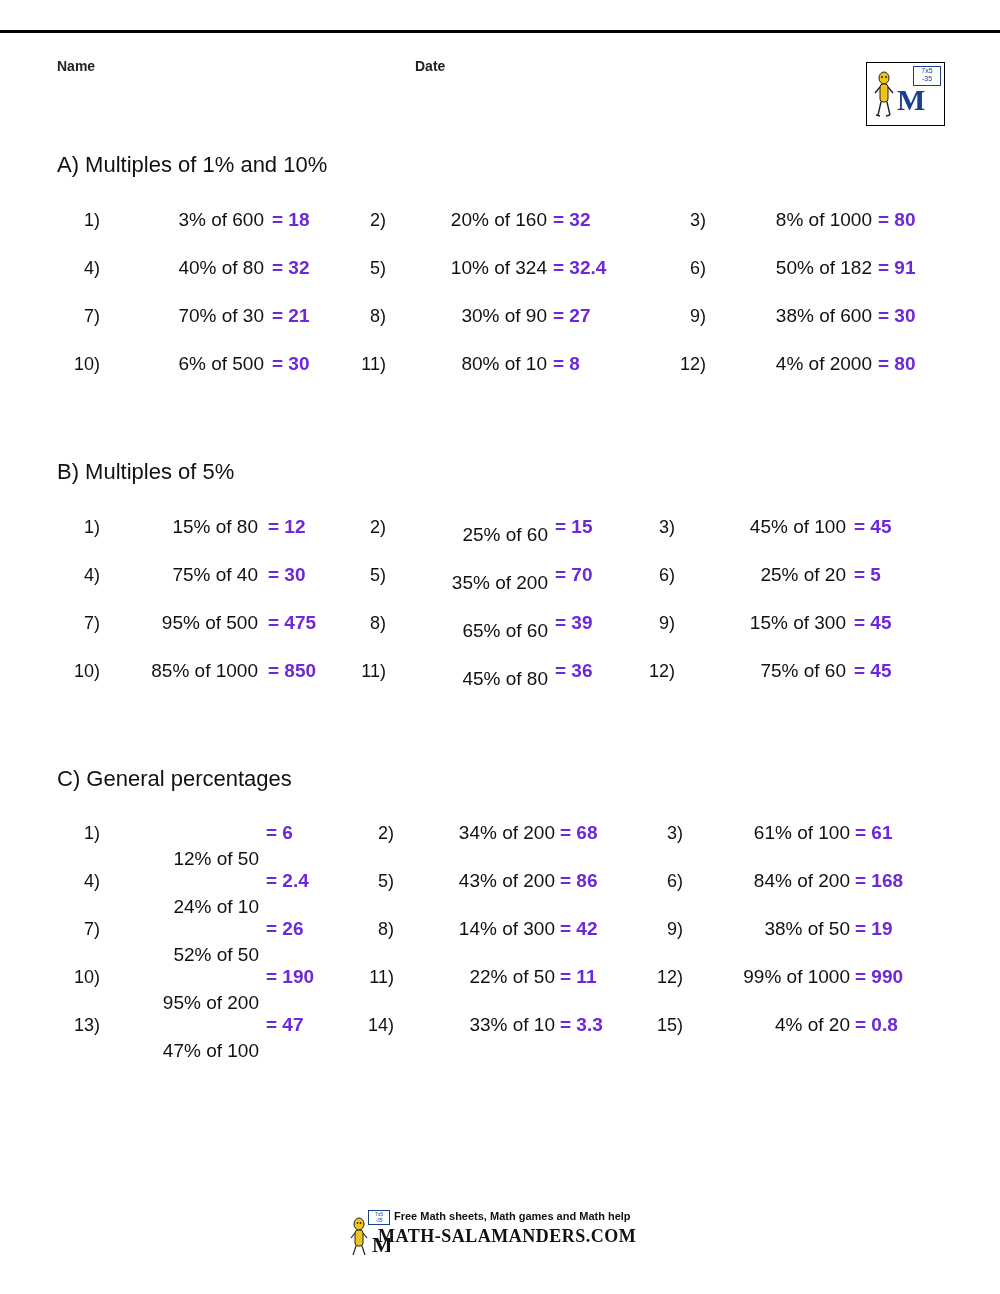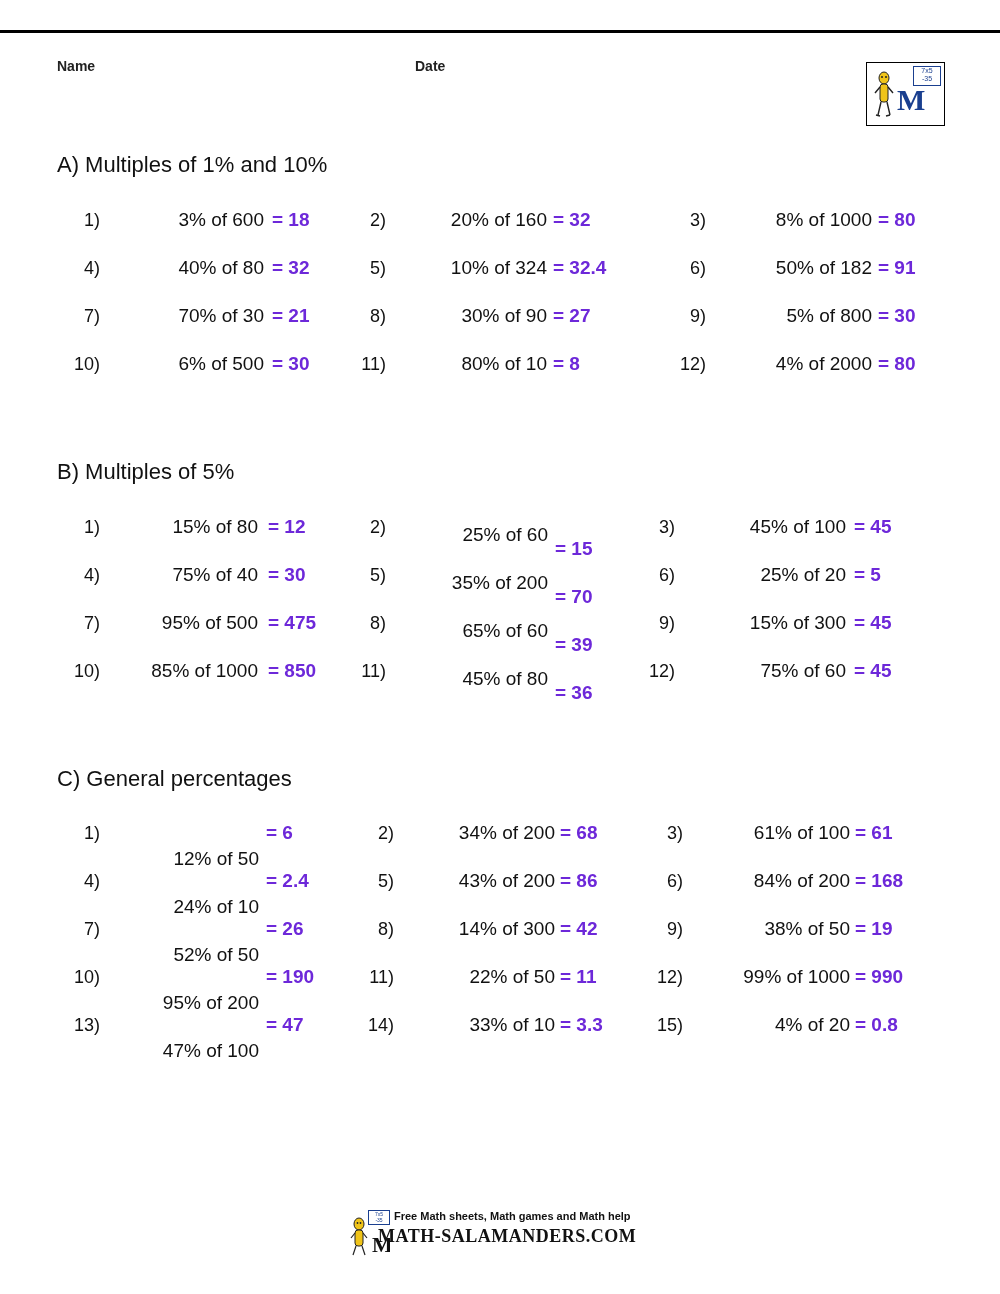--- a/index.html
+++ b/index.html
@@ -147,21 +147,21 @@
   .c2-ans  { left: 553px; width: 80px; }
   .c3-num  { left: 666px; width: 40px; }
   .c3-expr { left: 712px; width: 160px; }
   .c3-ans  { left: 878px; width: 90px; }
 
   
   .b .c1-expr { left: 96px; width: 162px; }
   .b .c1-ans  { left: 268px; width: 80px; }
   .b .c2-num  { left: 352px; width: 34px; }
   .b .c2-expr { left: 398px; width: 150px; margin-top: 8px; }
-  .b .c2-ans  { left: 555px; width: 80px; margin-top: 22px; }
+  .b .c2-ans  { left: 555px; width: 80px; }
   .b .c3-num  { left: 641px; width: 34px; }
   .b .c3-expr { left: 686px; width: 160px; }
   .b .c3-ans  { left: 854px; width: 95px; }
 
   .c .c1-num  { left: 52px; width: 48px; }
   .c .c1-expr { left: 104px; width: 155px; margin-top: 26px; }
   .c .c1-ans  { left: 266px; width: 80px; }
   .c .c2-num  { left: 352px; width: 42px; }
   .c .c2-expr { left: 400px; width: 155px; }
   .c .c2-ans  { left: 560px; width: 80px; }
@@ -278,21 +278,21 @@
   </div>
 
   <div class="qrow a" style="top:302px;">
     <span class="cell num c1-num">7)</span>
     <span class="cell expr c1-expr">70% of 30</span>
     <span class="cell ans c1-ans">= 21</span>
     <span class="cell num c2-num">8)</span>
     <span class="cell expr c2-expr">30% of 90</span>
     <span class="cell ans c2-ans">= 27</span>
     <span class="cell num c3-num">9)</span>
-    <span class="cell expr c3-expr">5% of 800</span>
+    <span class="cell expr c3-expr">38% of 600</span>
     <span class="cell ans c3-ans">= 30</span>
   </div>
 
   <div class="qrow a" style="top:350px;">
     <span class="cell num c1-num">10)</span>
     <span class="cell expr c1-expr">6% of 500</span>
     <span class="cell ans c1-ans">= 30</span>
     <span class="cell num c2-num">11)</span>
     <span class="cell expr c2-expr">80% of 10</span>
     <span class="cell ans c2-ans">= 8</span>

